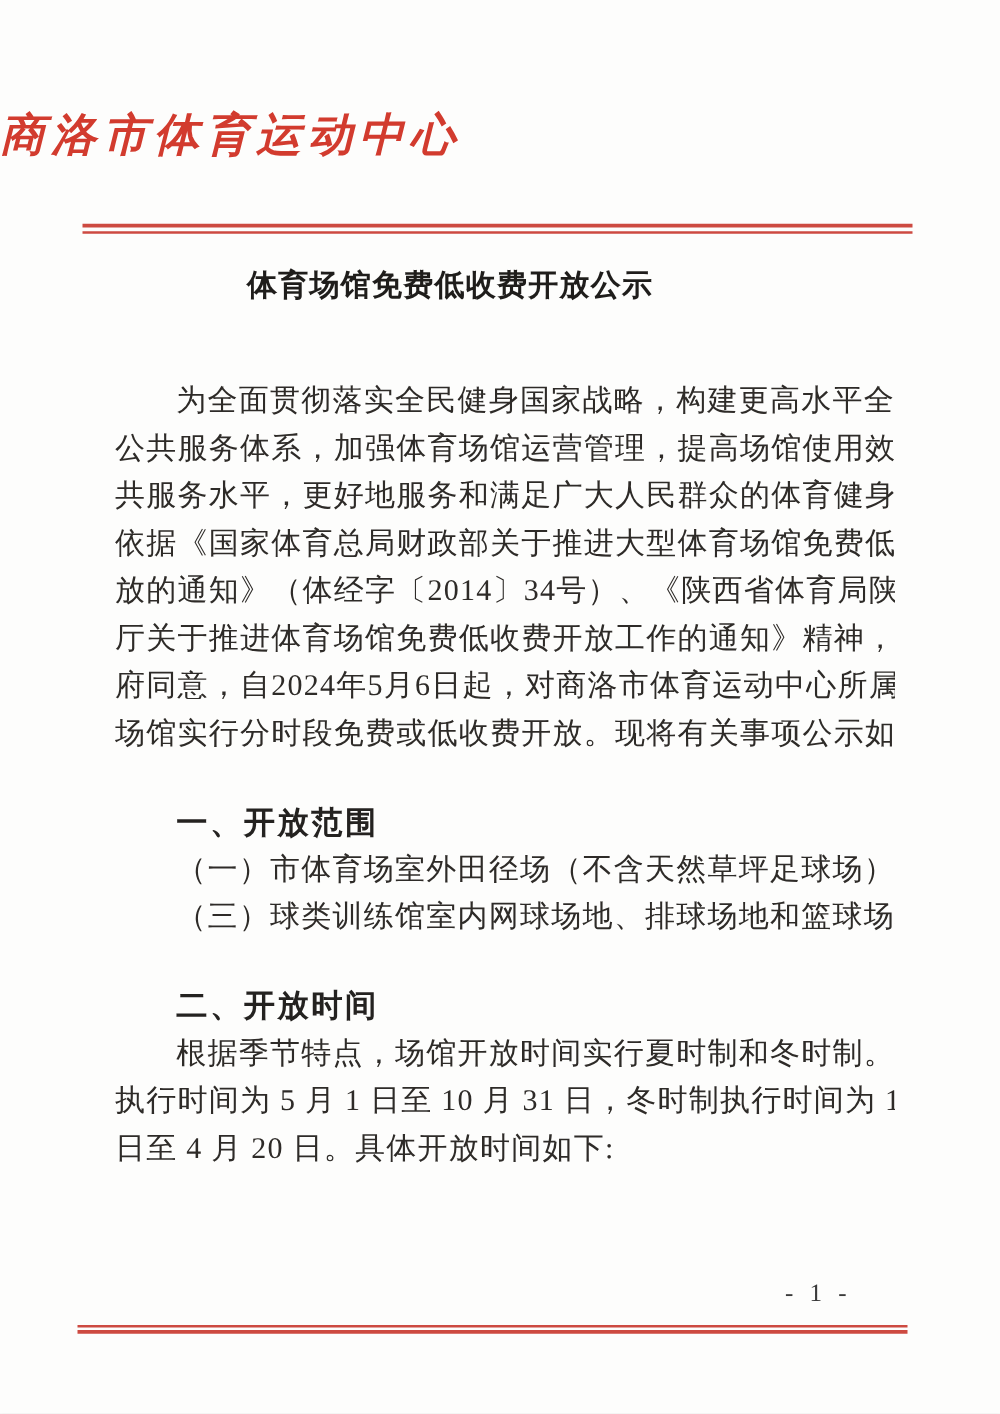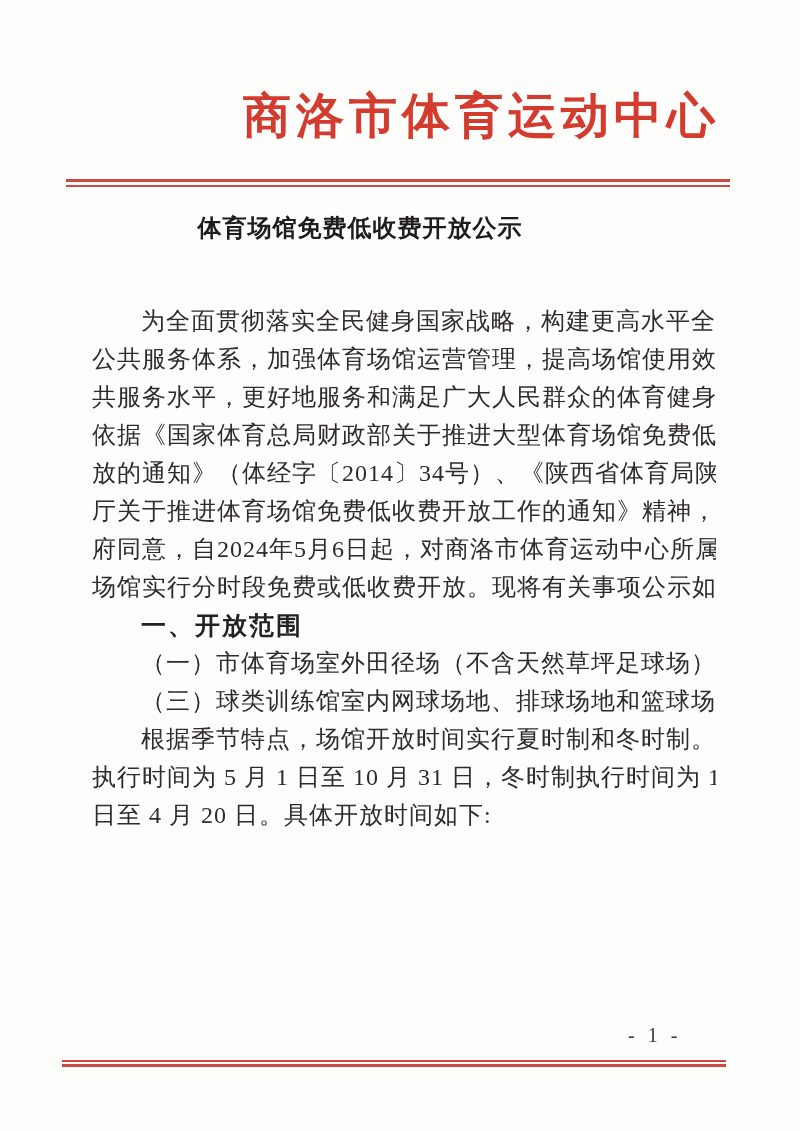--- a/index.html
+++ b/index.html
@@ -14,25 +14,26 @@
   .page{
     position:relative;
     width:800px;height:1131px;
     margin:0 auto;
     background:#fdfdfc;
     overflow:hidden;
     box-shadow:0 0 4px rgba(0,0,0,.15);
   }
   .org-title{
     position:absolute;top:84px;left:0;width:720px;
-    text-align:right;
-    font-size:48px;font-weight:700;
+    text-align:left;
+    font-size:36px;font-weight:700;
     color:var(--header-red);
     letter-spacing:5px;
     white-space:nowrap;
+    font-style:italic;
   }
   .header-rule{
     position:absolute;top:179px;left:66px;right:70px;
     height:3px;
     border-top:3px solid var(--rule-red);
     border-bottom:2px solid var(--rule-red);
   }
   .doc-title{
     position:absolute;top:212px;left:10px;width:700px;
     text-align:center;
@@ -50,20 +51,21 @@
     height:38px;line-height:38px;
     white-space:nowrap;overflow:hidden;
     letter-spacing:1px;
   }
   .line.indent{padding-left:49px;}
   .line.heading{
     font-weight:700;
     font-family:"Liberation Sans","DejaVu Sans",sans-serif;
     font-size:25px;color:#242220;
     letter-spacing:2px;
+    margin-top:33px;
   }
   .page-number{
     position:absolute;top:1024px;left:628px;
     font-size:20px;color:#3a3a3a;
     letter-spacing:4px;
     white-space:nowrap;
   }
   .watermark{
     position:absolute;top:1056px;left:50%;
     transform:translateX(-52%);
@@ -100,20 +102,21 @@
       <div class="line">公共服务体系，加强体育场馆运营管理，提高场馆使用效率和公</div>
       <div class="line">共服务水平，更好地服务和满足广大人民群众的体育健身需求，</div>
       <div class="line">依据《国家体育总局财政部关于推进大型体育场馆免费低收费开</div>
       <div class="line">放的通知》（体经字〔2014〕34号）、《陕西省体育局陕西省财政</div>
       <div class="line">厅关于推进体育场馆免费低收费开放工作的通知》精神，经市政</div>
       <div class="line">府同意，自2024年5月6日起，对商洛市体育运动中心所属的体育</div>
       <div class="line">场馆实行分时段免费或低收费开放。现将有关事项公示如下:</div>
       <div class="line heading indent">一、开放范围</div>
       <div class="line indent">（一）市体育场室外田径场（不含天然草坪足球场）;</div>
       <div class="line indent">（三）球类训练馆室内网球场地、排球场地和篮球场地。</div>
+      <div class="line heading indent">二、开放时间</div>
       <div class="line indent">根据季节特点，场馆开放时间实行夏时制和冬时制。夏时制</div>
       <div class="line">执行时间为 5 月 1 日至 10 月 31 日，冬时制执行时间为 11 月 1</div>
       <div class="line">日至 4 月 20 日。具体开放时间如下:</div>
     </div>
 
   <div class="page-number">- 1 -</div>
 
 
   <div class="footer-rule"></div>
 

